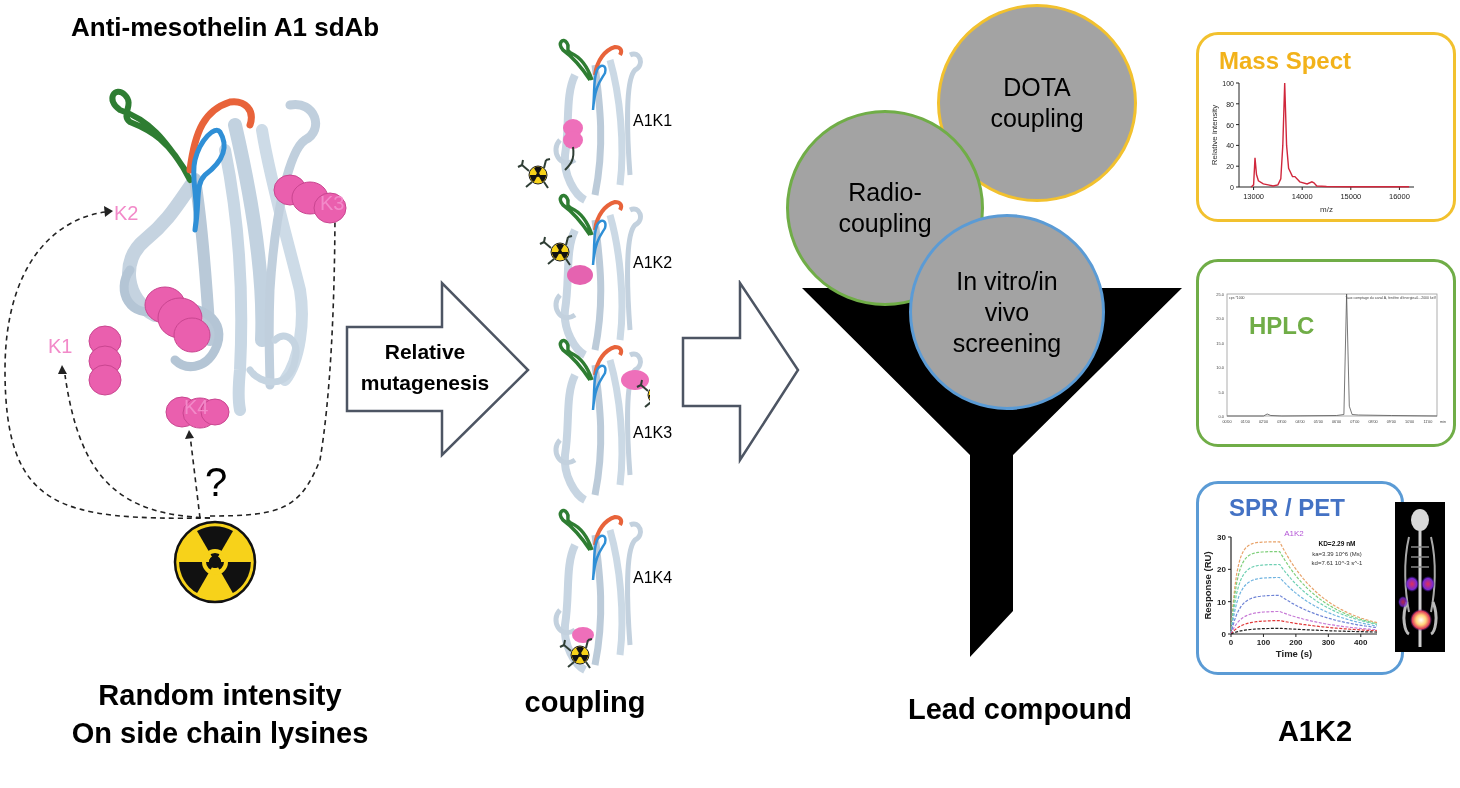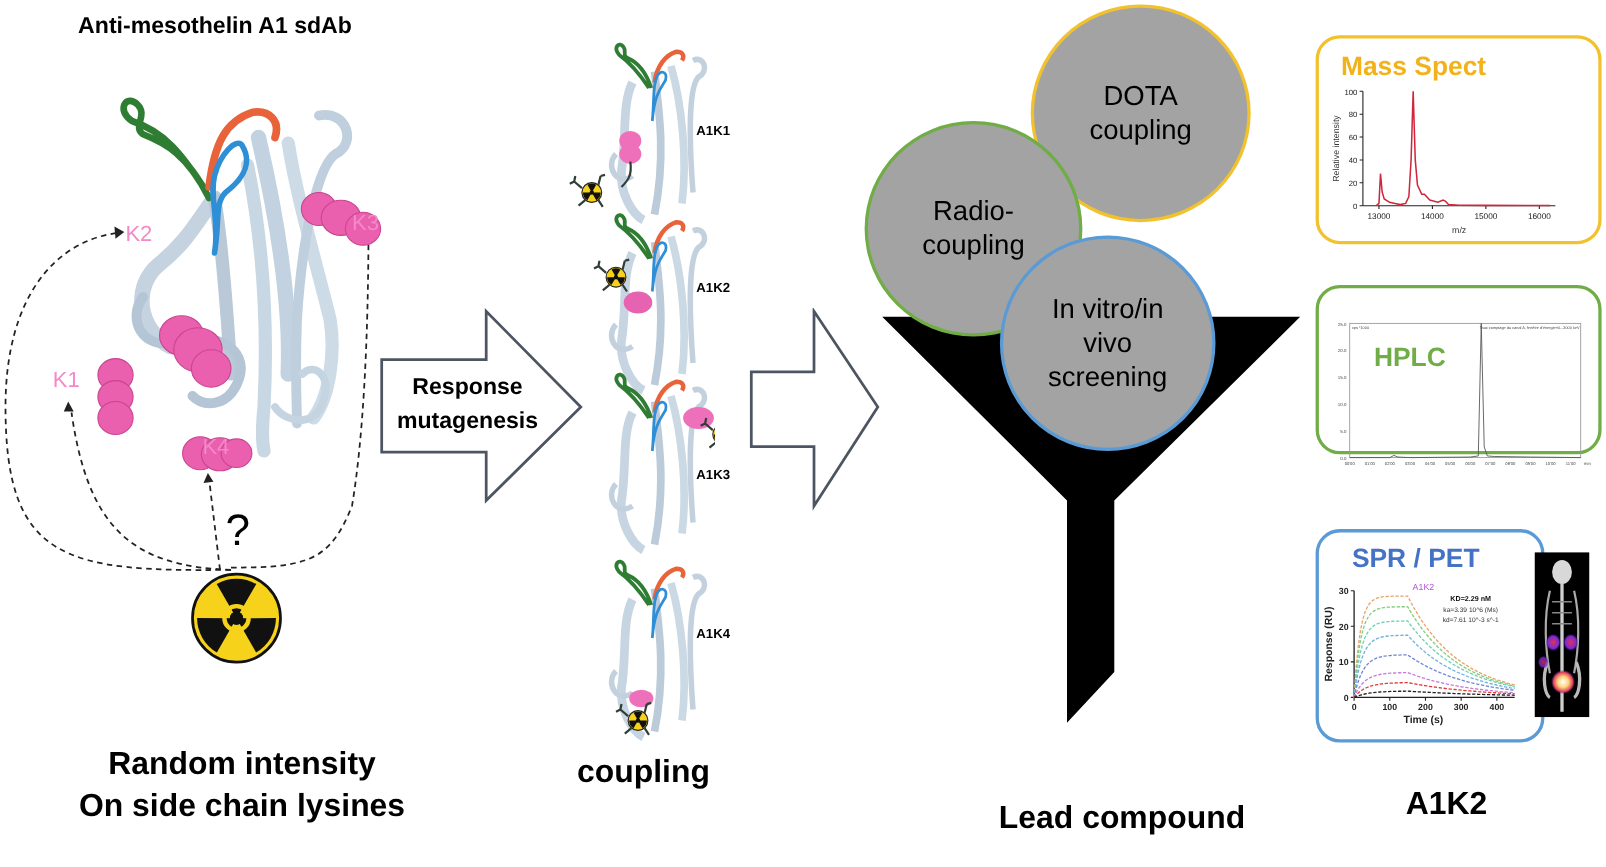--- a/index.html
+++ b/index.html
@@ -1,23 +1,23 @@
 <!DOCTYPE html>
 <html><head>
 <meta charset="utf-8">
 <style>
   html, body { margin: 0; padding: 0; background: #ffffff; }
   body { width: 1460px; height: 788px; position: relative; overflow: hidden;
          font-family: "Liberation Sans", "DejaVu Sans", sans-serif; color: #000; }
   .abs { position: absolute; }
   .center { text-align: center; }
-  .title { font-size: 21px; font-weight: bold; }
+  .title { font-size: 26px; font-weight: bold; }
   .bottom-label { font-size: 29px; font-weight: bold; line-height: 38px; text-align: center; }
   .k-label { font-size: 20px; color: #f28ac9; }
-  .variant-label { font-size: 12px; font-weight: bold; }
+  .variant-label { font-size: 16px; font-weight: normal; }
   .circle { position: absolute; border-radius: 50%; background: #a3a3a3; display: flex;
             align-items: center; justify-content: center; text-align: center;
             font-size: 25px; line-height: 31px; box-sizing: border-box; }
   .panel { position: absolute; border-radius: 22px; border: 3px solid; background: #fff; box-sizing: border-box; }
   .panel-title { position: absolute; font-weight: bold; font-size: 24px; }
   svg text { font-family: "Liberation Sans", "DejaVu Sans", sans-serif; }
 </style>
 </head>
 <body>
 
@@ -91,21 +91,21 @@
 
 <div class="abs bottom-label" style="left:40px; top:676px; width:360px;">
   <div>Random intensity</div>
   <div>On side chain lysines</div>
 </div>
 
 <svg class="abs" style="left:340px; top:275px;" width="195" height="185">
   <polygon points="7,52 102,52 102,8 188,95 102,180 102,136 7,136" fill="#fff" stroke="#4d5563" stroke-width="2.5"></polygon>
 </svg>
 <div class="abs center" style="left:350px; top:336px; width:150px; font-size:21px; font-weight:bold; line-height:31px;">
-  <div>Response</div>
+  <div>Relative</div>
   <div>mutagenesis</div>
 </div>
 
 <svg class="abs" style="left:510px; top:30px;" width="140" height="650">
   <defs>
     <g id="mini">
       <path d="M40,40 C30,60 35,90 30,120 C28,140 40,160 50,165" fill="none" stroke="#c7d5e2" stroke-width="8"></path>
       <path d="M60,30 C65,70 70,110 60,160" fill="none" stroke="#bccbd9" stroke-width="7"></path>
       <path d="M75,25 C85,60 90,110 85,150" fill="none" stroke="#cbd9e5" stroke-width="7"></path>
       <path d="M95,20 C105,15 110,30 100,35 C90,45 92,100 95,140" fill="none" stroke="#c3d1de" stroke-width="5"></path>
@@ -185,21 +185,21 @@
     </div>
 </div>
 <div class="circle" style="left:909px; top:214px; width:196px; height:196px; border:3px solid #5b9bd5;">
   <div>
       <div>In vitro/in</div>
       <div>vivo</div>
       <div>screening</div>
     </div>
 </div>
 
-<div class="abs bottom-label" style="left:880px; top:690px; width:280px;margin-top:35px;">Lead compound</div>
+<div class="abs bottom-label" style="left:880px; top:690px; width:280px;">Lead compound</div>
 
 <div class="panel" style="left:1196px; top:32px; width:260px; height:190px; border-color:#f2c12e;">
   <div class="panel-title" style="left:20px; top:12px; color:#f2b21a;">Mass Spect</div>
   <svg id="ms-chart" class="abs" style="left:0; top:0;" width="254" height="184">
       <line x1="40" y1="48" x2="40" y2="152" stroke="#222" stroke-width="1"></line>
       <line x1="40" y1="152" x2="215" y2="152" stroke="#222" stroke-width="1"></line>
       <line x1="37" y1="152" x2="40" y2="152" stroke="#222"></line>
       <text x="35" y="155" font-size="7" text-anchor="end" fill="#222">0</text>
       <line x1="37" y1="131.2" x2="40" y2="131.2" stroke="#222"></line>
       <text x="35" y="134.2" font-size="7" text-anchor="end" fill="#222">20</text>
@@ -218,21 +218,21 @@
       <line x1="151.80555555555554" y1="152" x2="151.80555555555554" y2="155" stroke="#222"></line>
       <text x="151.80555555555554" y="164" font-size="7.5" text-anchor="middle" fill="#222">15000</text>
       <line x1="200.41666666666666" y1="152" x2="200.41666666666666" y2="155" stroke="#222"></line>
       <text x="200.41666666666666" y="164" font-size="7.5" text-anchor="middle" fill="#222">16000</text>
       <text x="127.5" y="177" font-size="8" text-anchor="middle" fill="#333">m/z</text>
       <text x="0" y="0" font-size="8" text-anchor="middle" fill="#333" transform="translate(18,100) rotate(-90)">Relative intensity</text>
       <path d="M52.2,152.0 L54.6,149.9 L56.0,122.9 L57.5,139.5 L59.4,145.8 L64.3,148.9 L69.2,149.9 L74.0,151.0 L78.9,149.9 L81.8,143.7 L83.8,110.4 L85.7,48.0 L87.6,110.4 L89.6,133.3 L93.5,141.6 L95.9,141.6 L100.8,146.8 L108.1,148.9 L112.9,146.8 L114.9,147.8 L117.8,151.0 L127.5,151.5 L151.8,151.7 L210.1,151.8" fill="none" stroke="#d0273c" stroke-width="1.4"></path>
     </svg>
 </div>
 
-<div class="panel" style="left:1196px; top:259px; width:260px; height:154px; border-color:#70ad47;">
+<div class="panel" style="left:1196px; top:259px; width:260px; height:188px; border-color:#70ad47;">
   <svg id="hplc-chart" class="abs" style="left:0; top:0;" width="254" height="184">
       <rect x="28" y="32" width="210" height="122" fill="none" stroke="#999" stroke-width="0.8"></rect>
       <text x="30" y="37" font-size="3.5" fill="#444">cps *1000</text>
       <text x="237" y="37" font-size="3.5" fill="#444" text-anchor="end">Taux comptage du canal A, fenêtre d'énergie=0...2000 keV</text>
       <text x="25" y="156" font-size="4" text-anchor="end" fill="#444">0.0</text>
       <text x="25" y="131.6" font-size="4" text-anchor="end" fill="#444">5.0</text>
       <text x="25" y="107.19999999999999" font-size="4" text-anchor="end" fill="#444">10.0</text>
       <text x="25" y="82.8" font-size="4" text-anchor="end" fill="#444">15.0</text>
       <text x="25" y="58.39999999999999" font-size="4" text-anchor="end" fill="#444">20.0</text>
       <text x="25" y="34" font-size="4" text-anchor="end" fill="#444">25.0</text>

